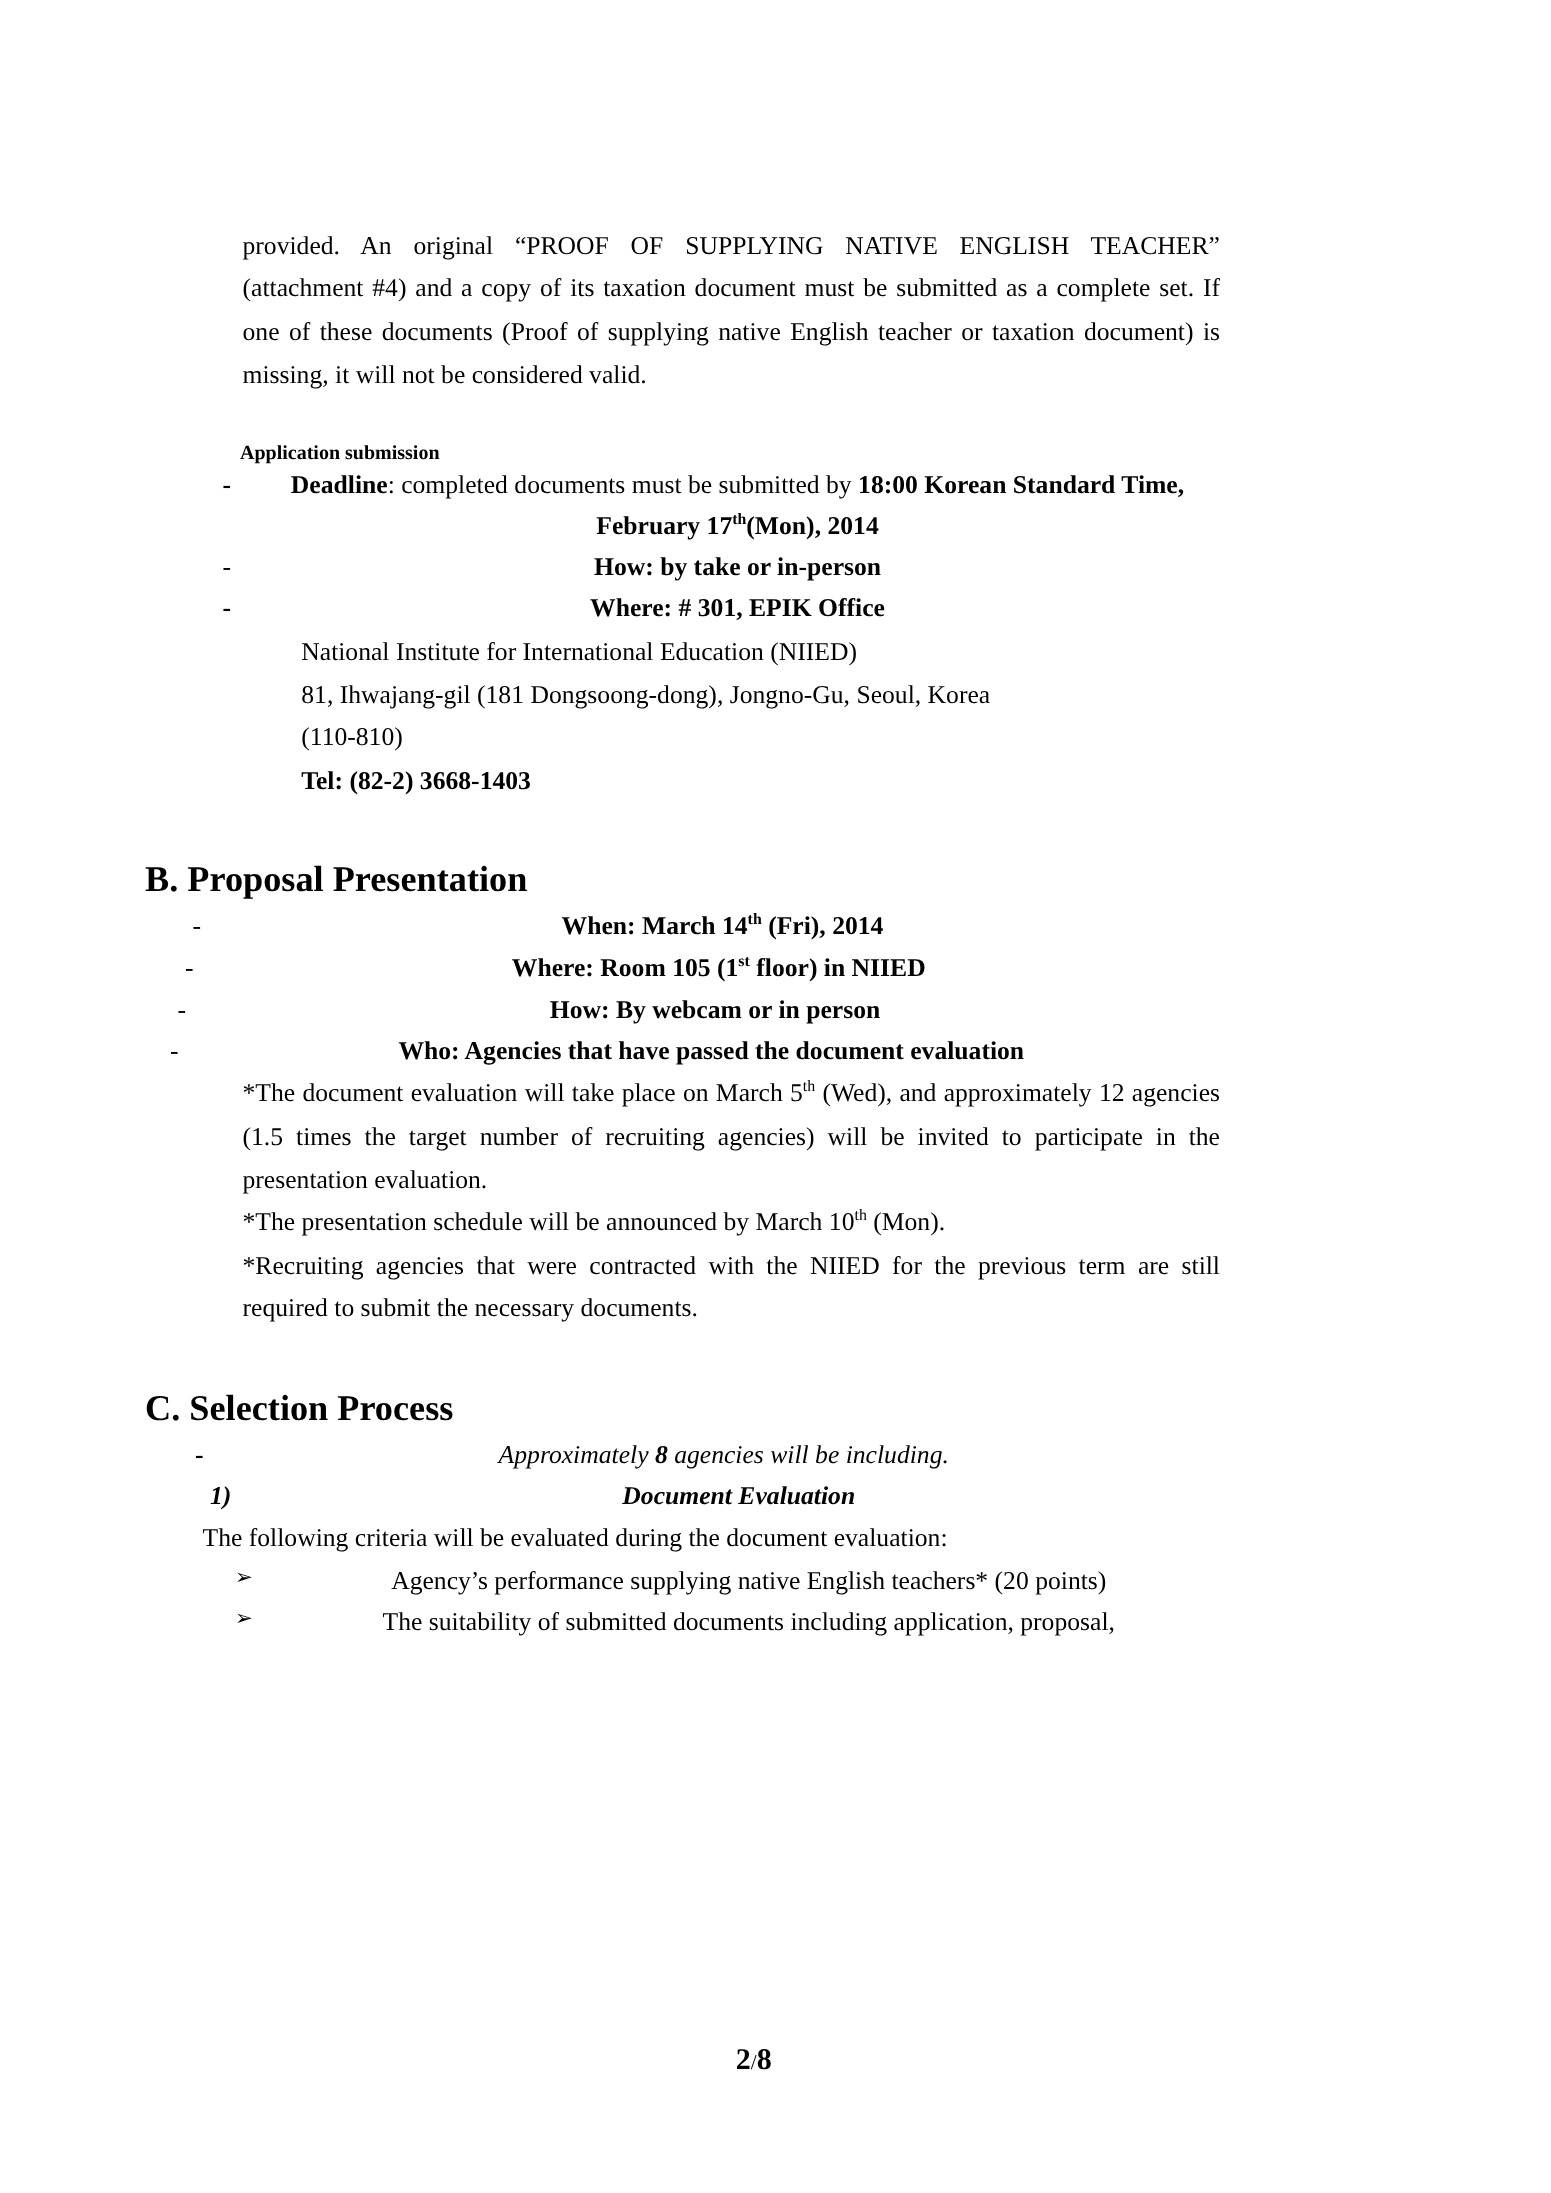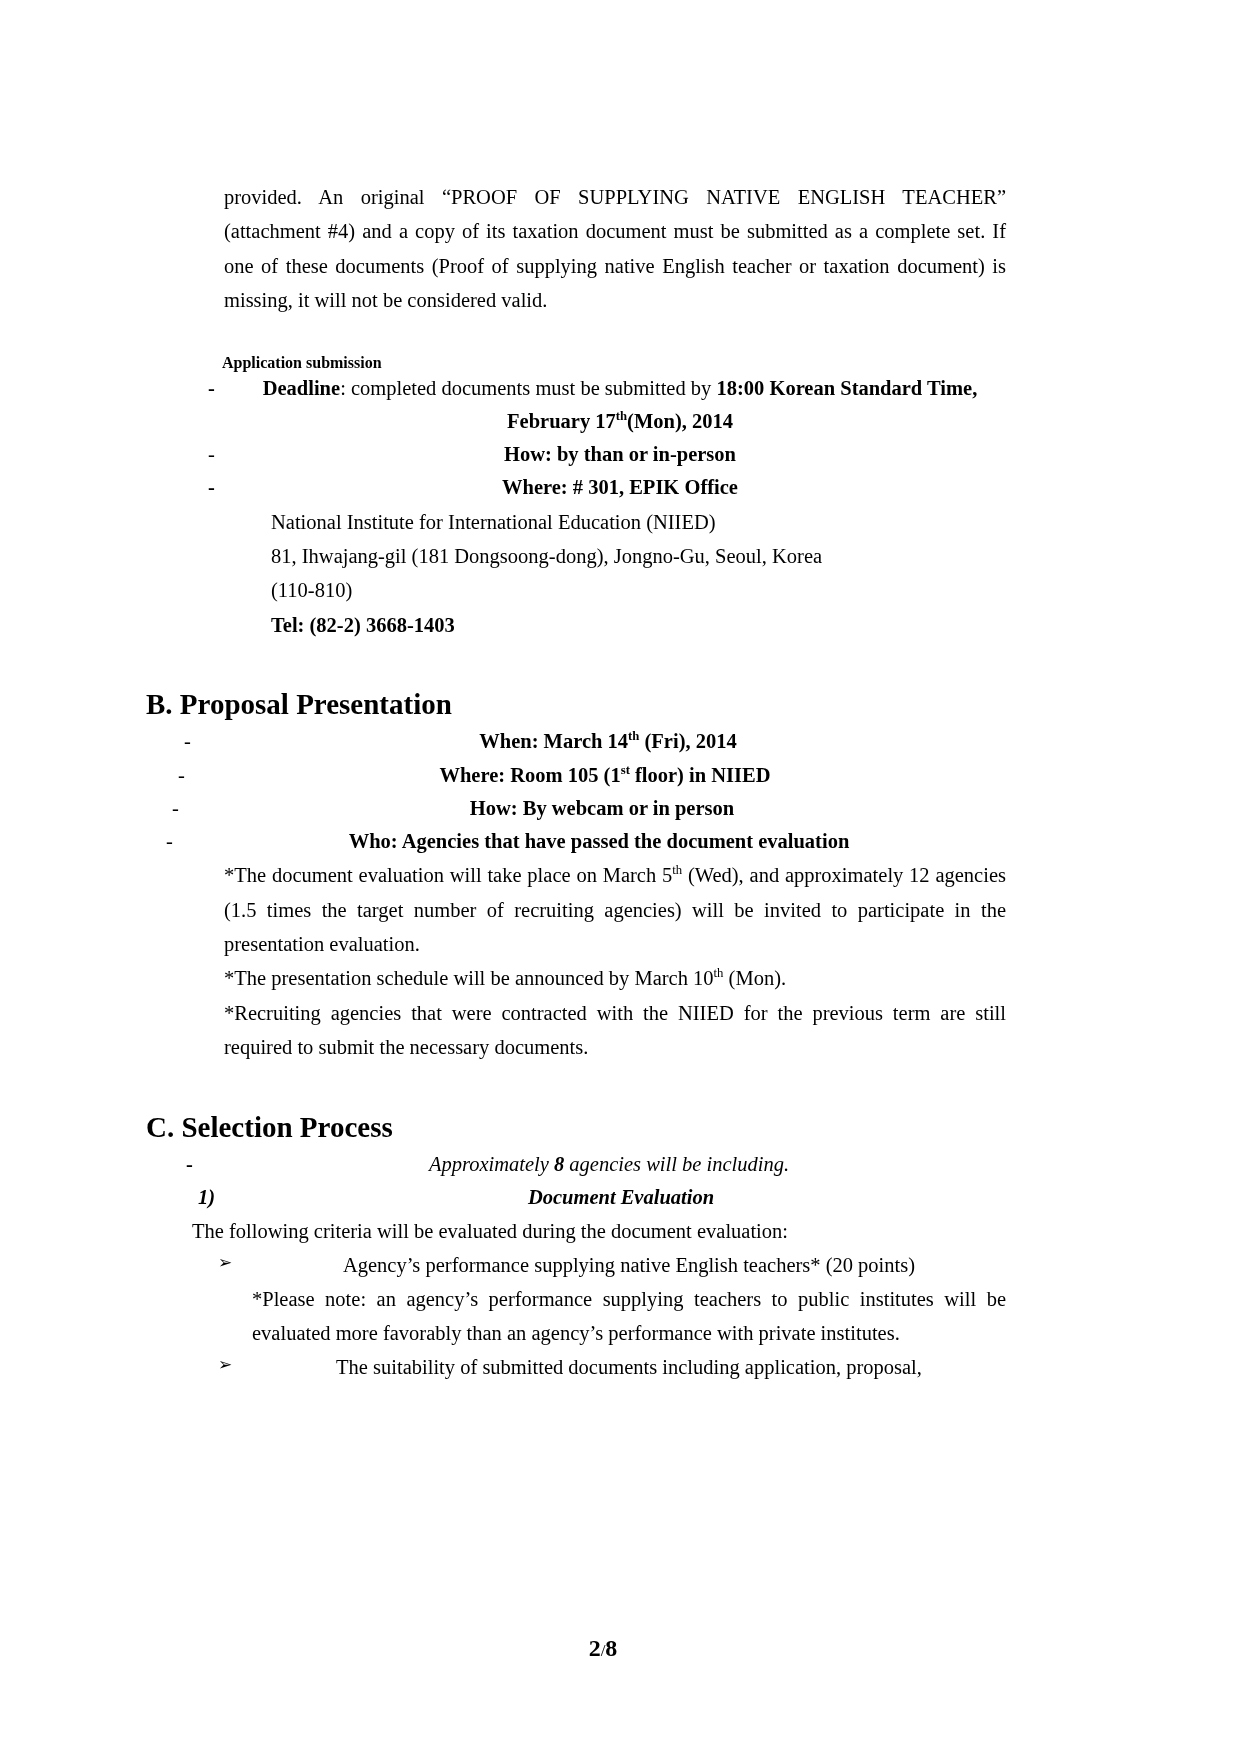--- a/index.html
+++ b/index.html
@@ -12,21 +12,21 @@
     height: 1754px;
     font-family: "Liberation Serif", serif;
     color: #000000;
     position: relative;
   }
   .page {
     position: relative;
     width: 1206px;
     height: 1754px;
     box-sizing: border-box;
-    padding: 180px 110px 60px 86px;
+    padding: 180px 110px 60px 56px;
   }
   .content {
     width: 860px;
     margin-left: 60px;
   }
 
   
   .para {
     font-size: 20.5px;
     line-height: 1.68;
@@ -118,21 +118,21 @@
 
       <div class="dash-row">
         <span class="dash-mark">-</span>
         <span class="dash-text">
           <span class="b">Deadline</span><span>: completed documents must be submitted by </span><span class="b">18:00 Korean Standard Time, February 17</span><sup class="b">th</sup><span class="b">(Mon), 2014</span>
         </span>
       </div>
 
       <div class="dash-row">
         <span class="dash-mark thin">-</span>
-        <span class="dash-text b">How: by than or in-person</span>
+        <span class="dash-text b">How: by take or in-person</span>
       </div>
 
       <div class="dash-row">
         <span class="dash-mark">-</span>
         <span class="dash-text b">Where: # 301, EPIK Office</span>
       </div>
     </div>
 
     <div class="indent-3">
       <div class="para">National Institute for International Education (NIIED)</div>
@@ -188,21 +188,20 @@
       <span class="dash-text b i">Document Evaluation</span>
     </div>
 
     <div class="para" style="margin-left:46px;">The following criteria will be evaluated during the document evaluation:</div>
 
     <div style="margin-left:72px;">
       <div class="arrow-row">
         <span class="arrow-mark">➢</span>
         <span class="dash-text">Agency’s performance supplying native English teachers* (20 points)</span>
       </div>
-      <div class="para just" style="margin-left:34px;">*Please note: an agency’s performance supplying teachers to public institutes will be evaluated more favorably than an agency’s performance with private institutes.</div>
       <div class="arrow-row">
         <span class="arrow-mark">➢</span>
         <span class="dash-text">The suitability of submitted documents including application, proposal,</span>
       </div>
     </div>
 
   </div>
 
   <div class="footer">
     <span>2</span><span class="slash">/</span><span>8</span>

